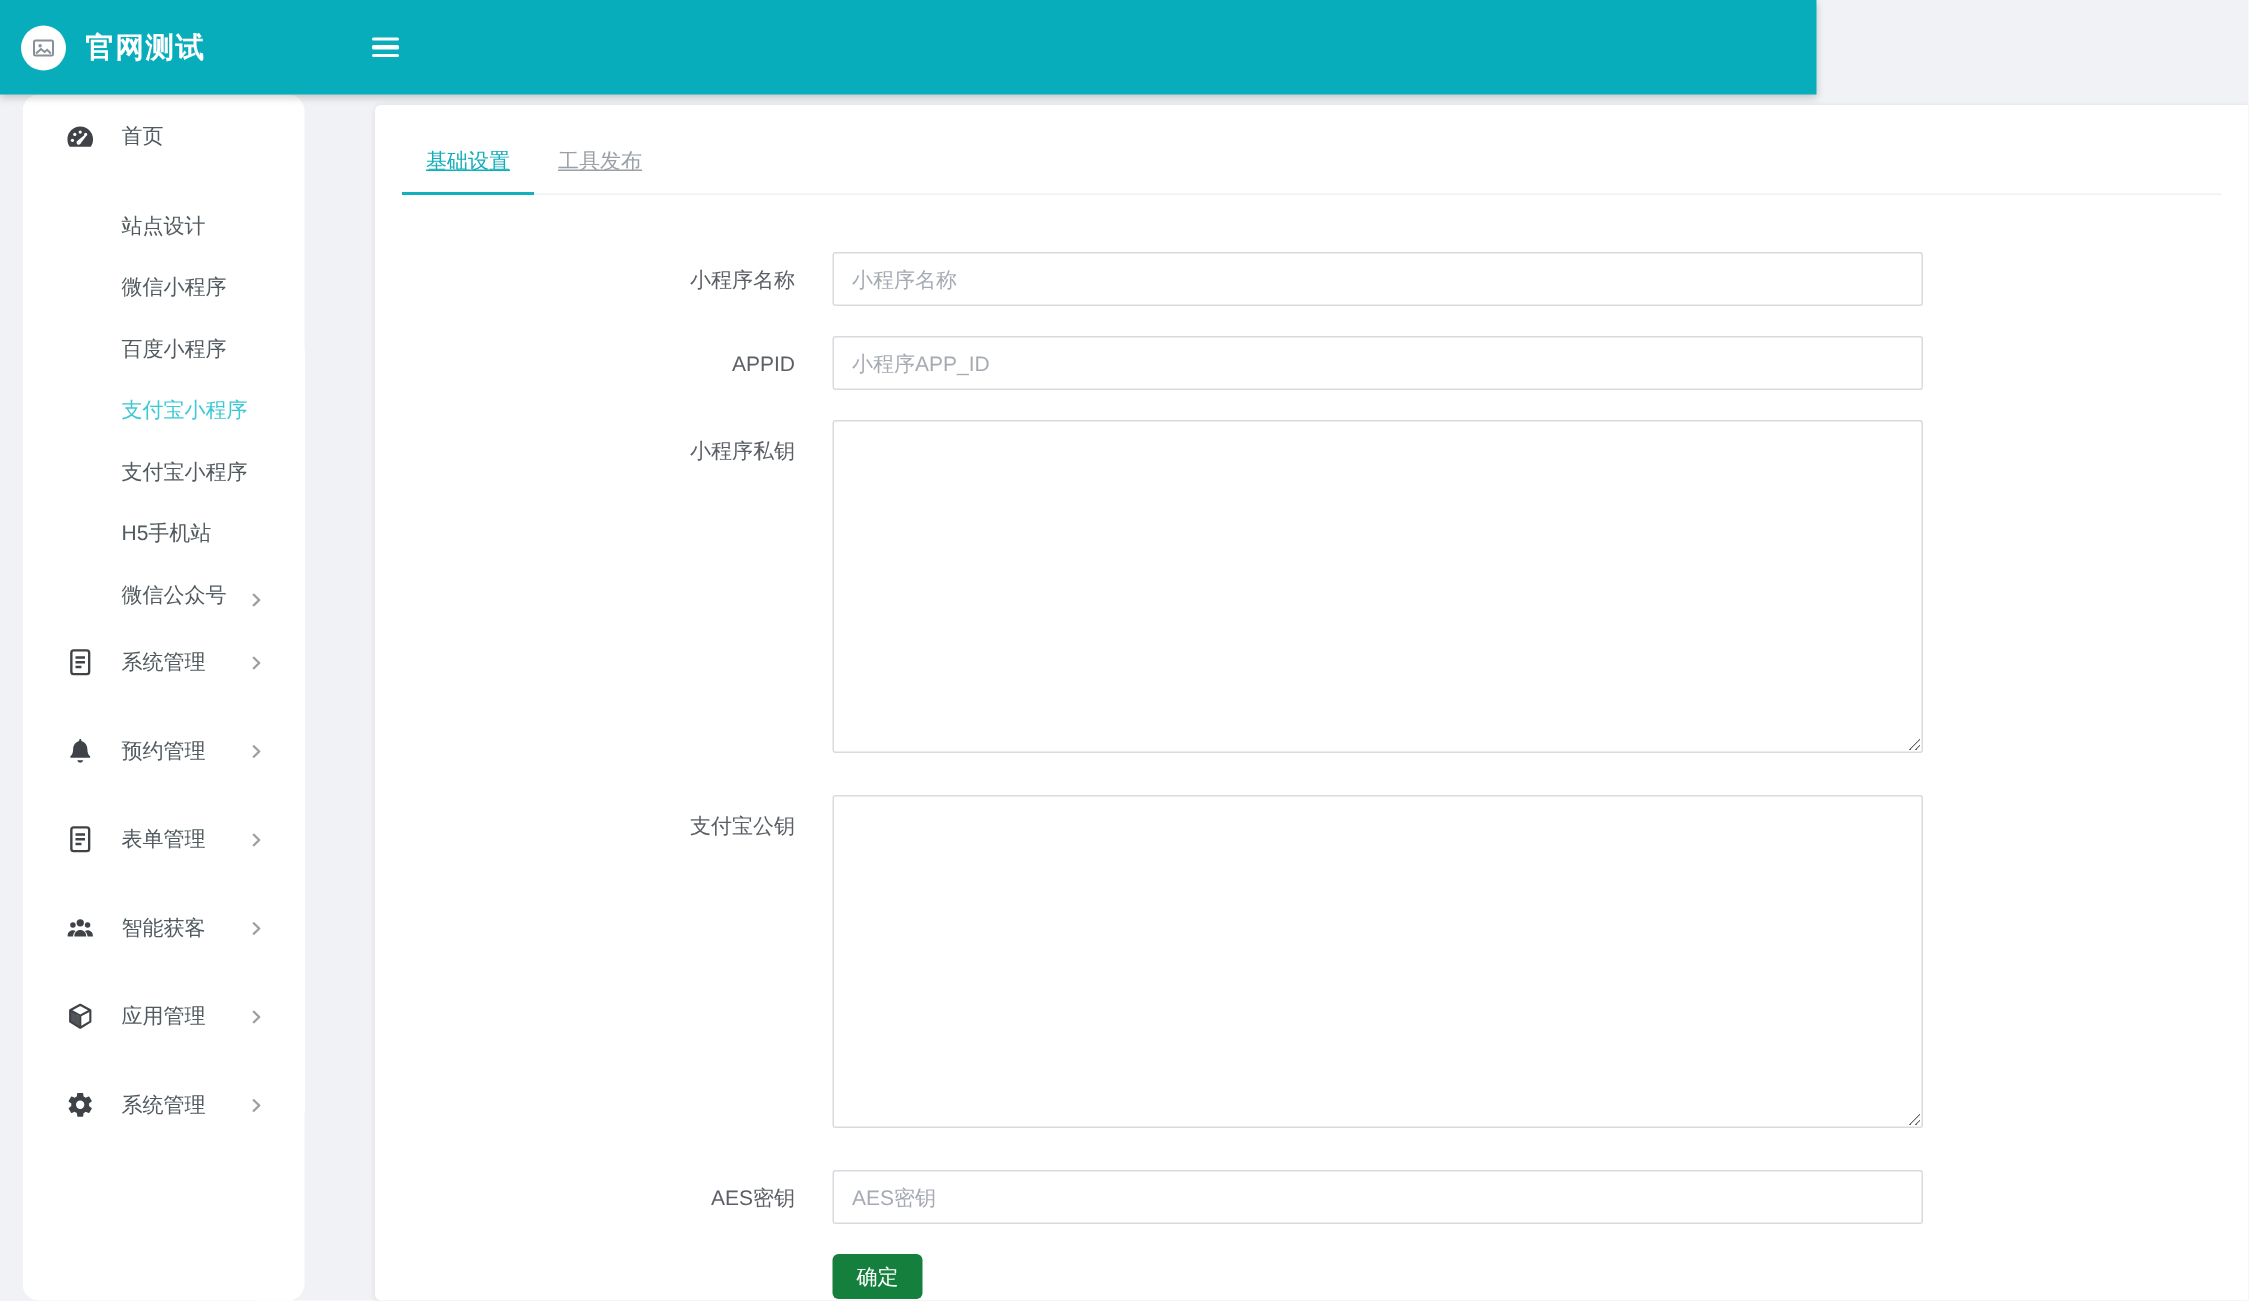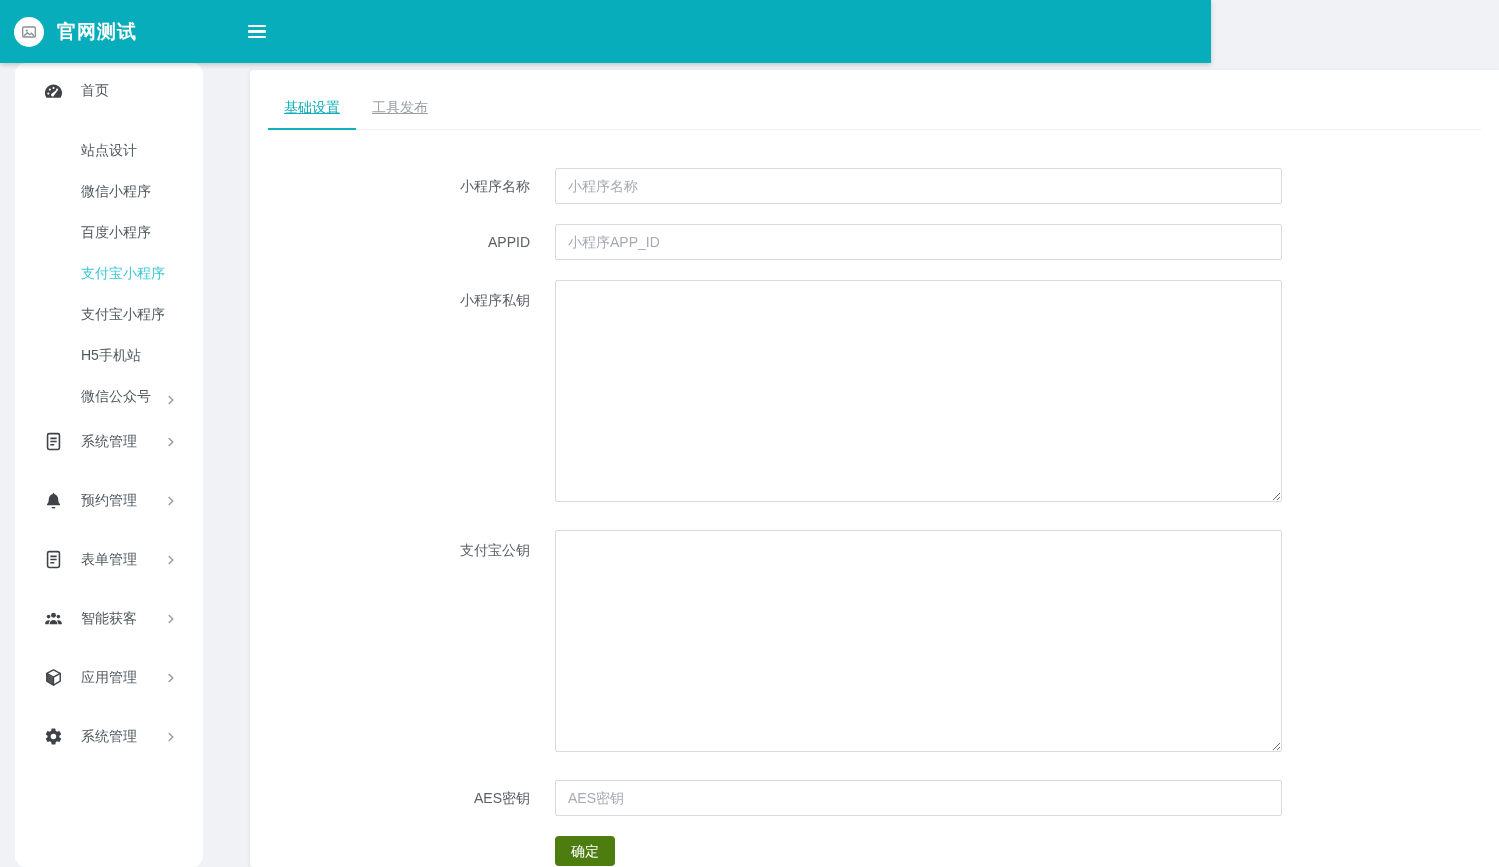--- a/index.html
+++ b/index.html
@@ -74,21 +74,21 @@
     font-family: "Liberation Sans", "DejaVu Sans", sans-serif; background: #fff;
   }
   .ipt::placeholder, .txa::placeholder { color: #a6abb3; opacity: 1; }
   .txa {
     width: 727px; height: 222px; border: 1px solid #d7dbe0; border-radius: 2px;
     padding: 8px 12px; font-size: 14px; color: #333; outline: none; resize: both;
     font-family: "Liberation Sans", "DejaVu Sans", sans-serif; background: #fff;
   }
   .btn-row { margin-left: 305px; margin-top: 1px; }
   .btn-primary {
-    background: #4d7c0f; color: #fff; border: none; border-radius: 4px;
+    background: #15803d; color: #fff; border: none; border-radius: 4px;
     font-size: 14px; padding: 7px 16px; cursor: pointer; height: 30px; line-height: 16px;
     font-family: "Liberation Sans", "DejaVu Sans", sans-serif;
   }
 </style>
 </head>
 <body>
 
 <svg width="0" height="0" style="position:absolute" aria-hidden="true">
   <defs>
     <symbol id="sym-dash" viewBox="0 0 24 22">

